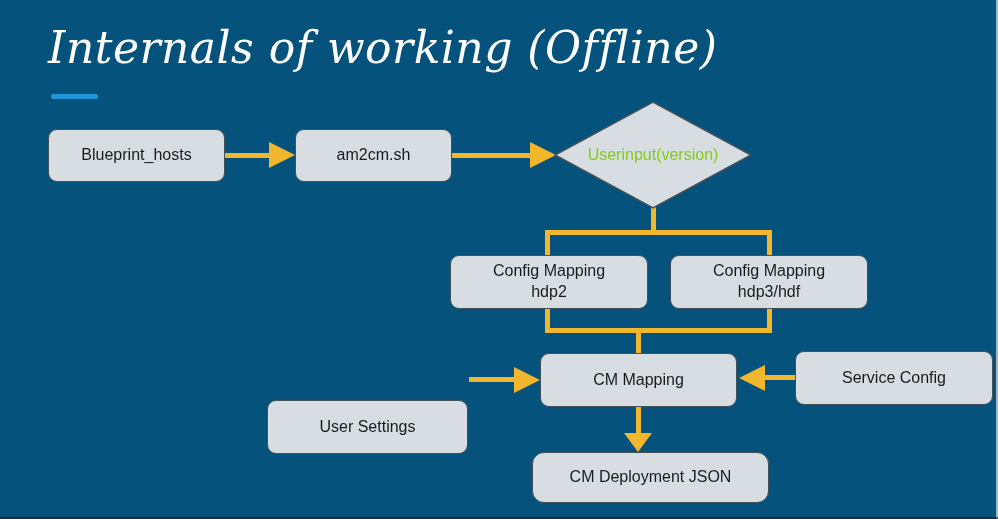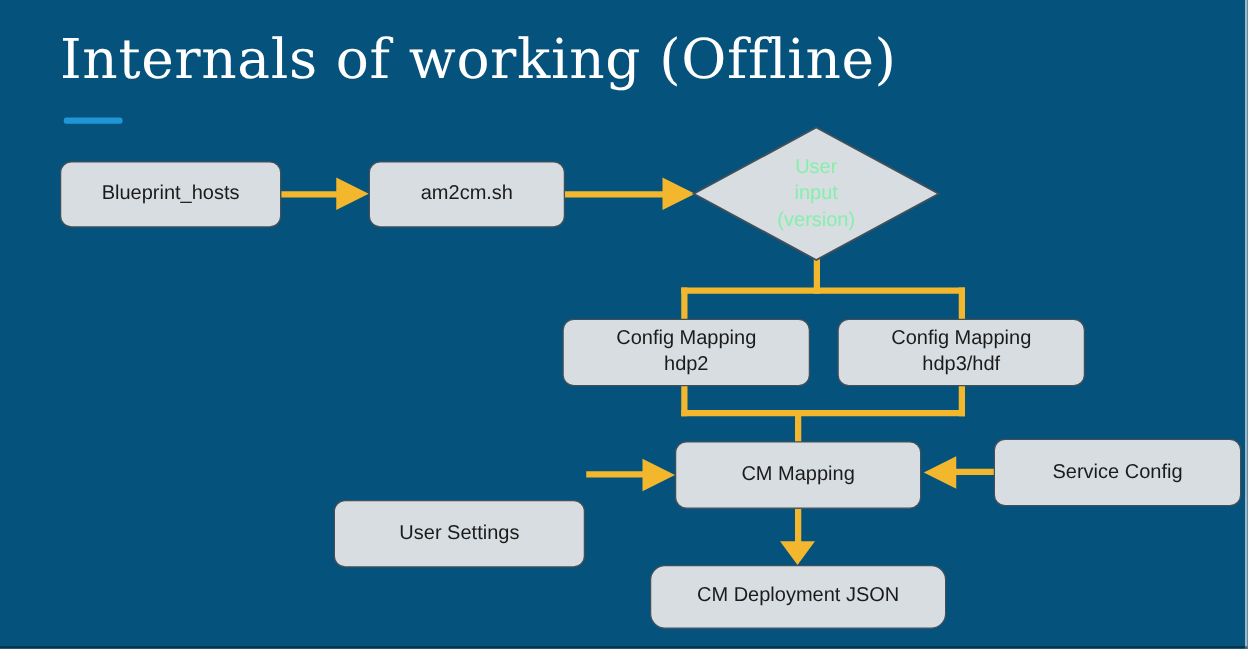--- a/index.html
+++ b/index.html
@@ -15,20 +15,21 @@
     position: absolute;
     left: 48px;
     top: 22px;
     margin: 0;
     color: #ffffff;
     font-family: "DejaVu Serif", "Liberation Serif", serif;
     font-weight: 400;
     font-size: 44px;
     letter-spacing: 0.5px;
     white-space: nowrap;
+    font-style: italic;
   }
   .accent-bar {
     position: absolute;
     left: 51px;
     top: 94px;
     width: 47px;
     height: 5px;
     border-radius: 2px;
     background: var(--accent-color, #2196d6);
   }
@@ -51,27 +52,27 @@
   }
   .diamond-wrap {
     position: absolute;
     z-index: 2;
   }
   .diamond-wrap svg { display: block; }
   .diamond-label {
     position: absolute;
     inset: 0;
     display: flex;
-    flex-direction: column;
+    flex-direction: row;
     align-items: center;
     justify-content: center;
     text-align: center;
     font-size: 16px;
     line-height: 1.35;
-    color: #86efac;
+    color: #84cc16;
   }
   
   .h-shaft {
     position: absolute;
     height: 5px;
     background: var(--arrow-color, #f2b72d);
     z-index: 1;
   }
   .v-shaft {
     position: absolute;
@@ -183,19 +184,19 @@
   </div>
 
   <div class="node" style="left:540px; top:353px; width:197px; height:54px;text-align:center;">
     <span>CM Mapping</span>
   </div>
 
   <div class="node" style="left:795px; top:351px; width:198px; height:54px;">
     <span>Service Config</span>
   </div>
 
-  <div class="node" style="left:520px; top:452px; width:237px; height:51px; border-radius:12px;">
+  <div class="node" style="left:532px; top:452px; width:237px; height:51px; border-radius:12px;">
     <span>CM Deployment JSON</span>
   </div>
 
   <div class="edge-right"></div>
   <div class="edge-bottom"></div>
 </div>
 
 </body></html>

